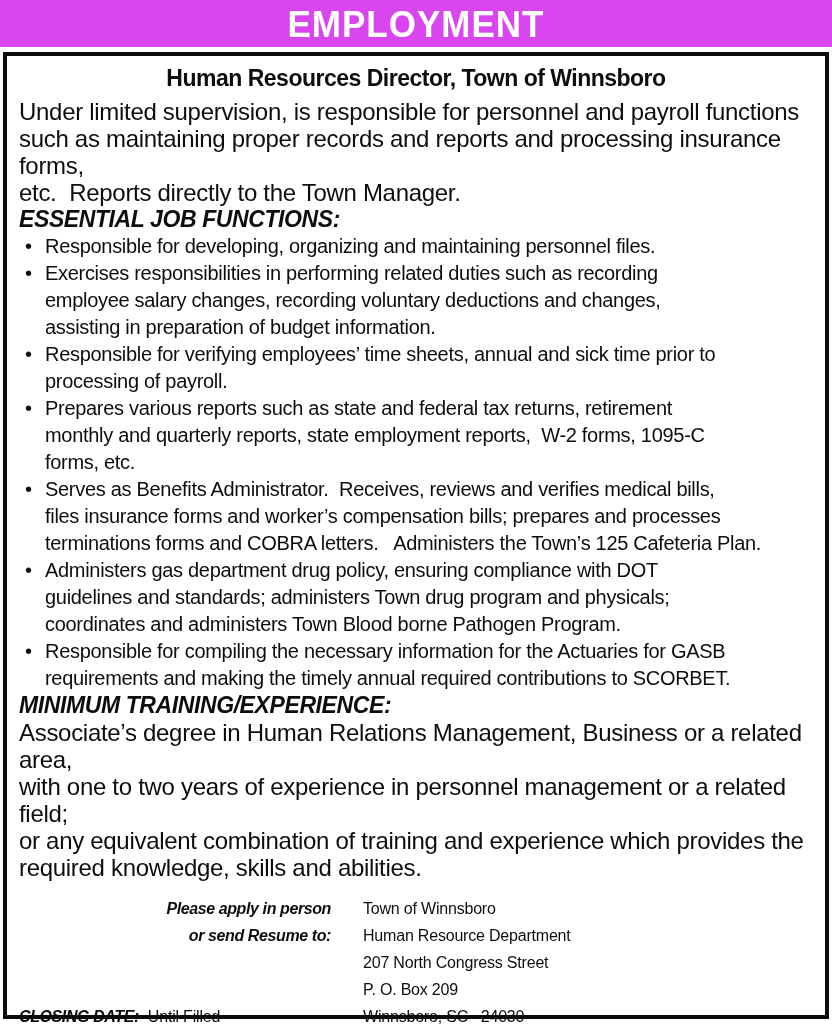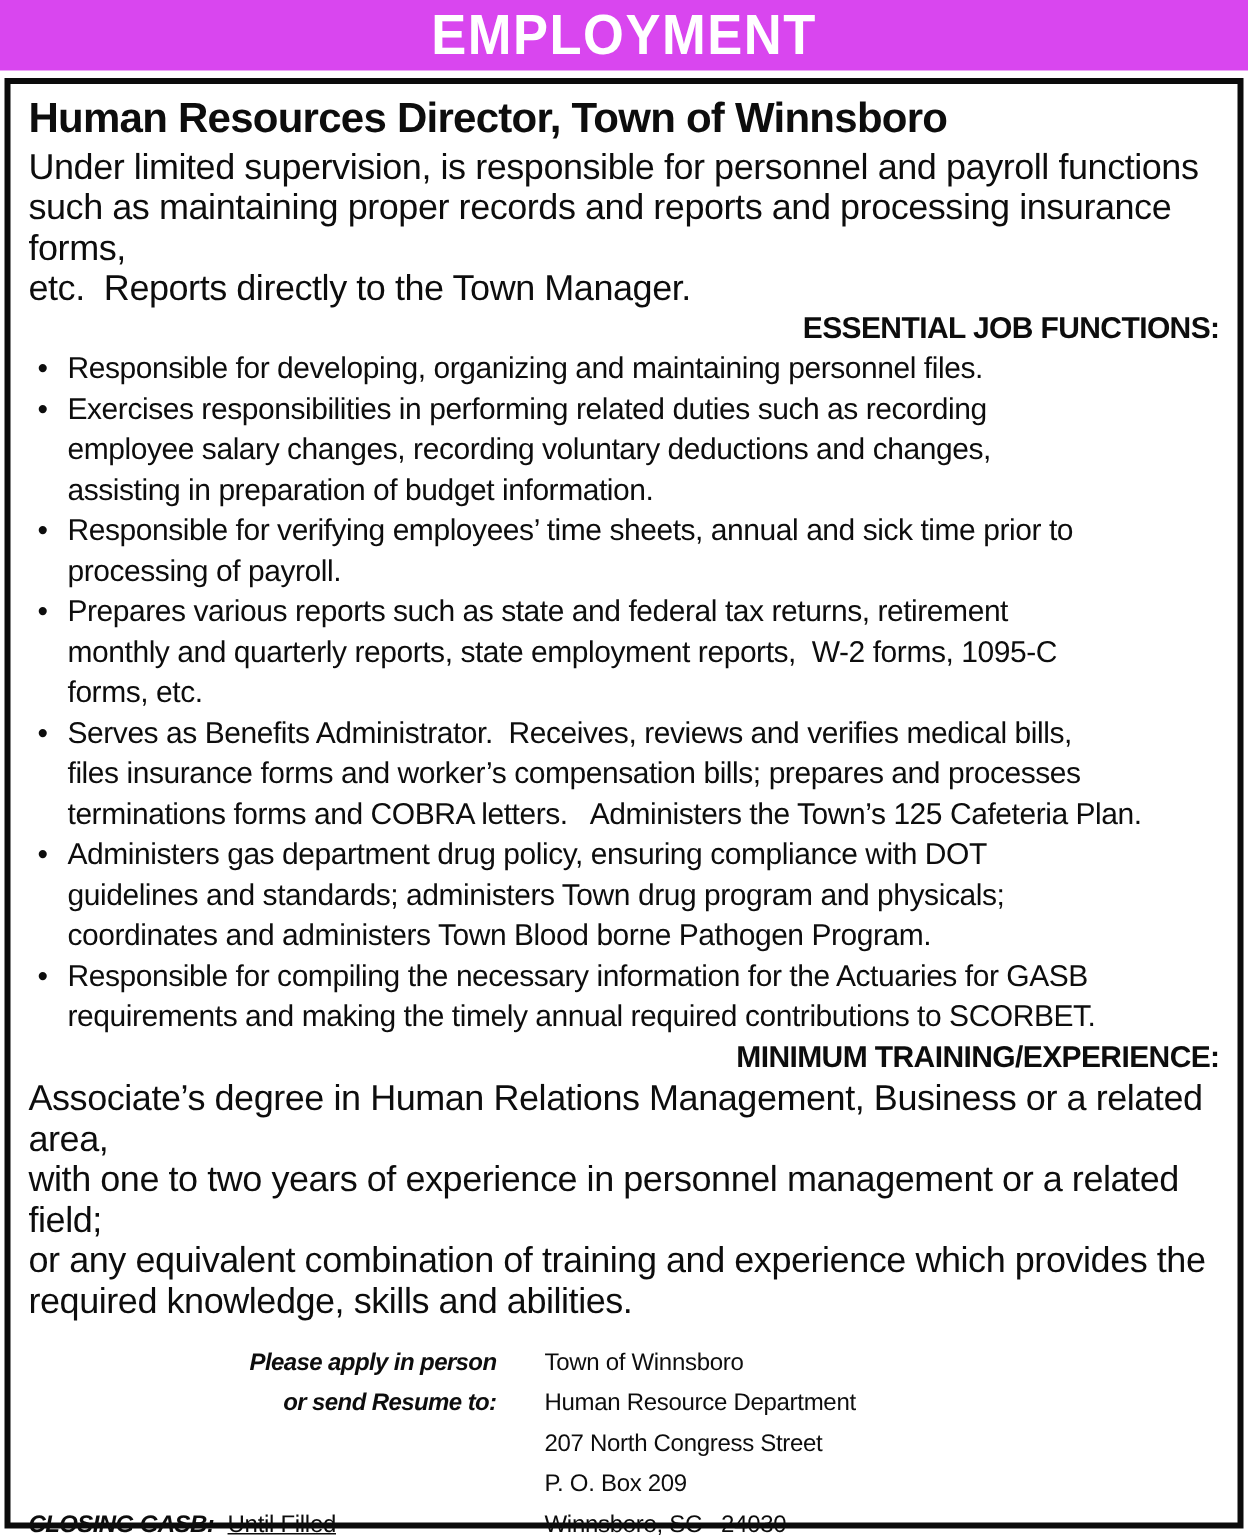--- a/index.html
+++ b/index.html
@@ -28,39 +28,39 @@
     transform: scaleY(1.08);
   }
   .ad-box {
     margin: 5px 3px 0 3px;
     border: 4px solid #0b0b0b;
     box-sizing: border-box;
     height: 967px;
     padding: 5px 12px 10px 12px;
   }
   .ad-title {
-    text-align: left;
-    font-size: 28px;
+    text-align: center;
+    font-size: 23px;
     font-weight: bold;
     letter-spacing: -0.5px;
     line-height: 33px;
     margin: 1px 0 3px 0;
   }
   .body-text {
     font-size: 24px;
     line-height: 27px;
     letter-spacing: -0.3px;
     white-space: pre-wrap;
   }
   .section-heading {
-    font-size: 20px;
-    line-height: 27px;
-    font-weight: bold;
+    font-size: 23px;
+    line-height: 27px;
+    font-weight: bold;
+    font-style: italic;
     letter-spacing: -0.4px;
-    text-align: right;
   }
   ul.bullet-list {
     list-style: none;
     margin: 0;
     padding: 0;
   }
   li.bullet-item {
     display: flex;
     font-size: 20px;
     line-height: 27px;
@@ -98,21 +98,20 @@
     margin-top: 54px;
     white-space: nowrap;
   }
   .closing-label {
     font-weight: bold;
     font-style: italic;
     letter-spacing: -0.4px;
   }
   .closing-value {
     margin-left: 9px;
-    text-decoration: underline;
   }
   .eoe-text {
     font-weight: bold;
   }
   .apply-right {
     margin-left: 32px;
   }
   .address-line {
     white-space: pre-wrap;
   }
@@ -180,21 +179,21 @@
   <div class="body-text">Associate’s degree in Human Relations Management, Business or a related area,
 with one to two years of experience in personnel management or a related field;
 or any equivalent combination of training and experience which provides the
 required knowledge, skills and abilities.</div>
 
   <div class="apply-block">
     <div class="apply-left">
       <div class="apply-labels">Please apply in person
 or send Resume to:</div>
       <div class="closing-row">
-        <span class="closing-label">CLOSING GASB:</span><span class="closing-value">Until Filled</span>
+        <span class="closing-label">CLOSING DATE:</span><span class="closing-value">Until Filled</span>
       </div>
       <div class="eoe-text">EOE</div>
     </div>
     <div class="apply-right">
       <div class="address-line">Town of Winnsboro</div>
       <div class="address-line">Human Resource Department</div>
       <div class="address-line">207 North Congress Street</div>
       <div class="address-line">P. O. Box 209</div>
       <div class="address-line">Winnsboro, SC   24030</div>
     </div>

